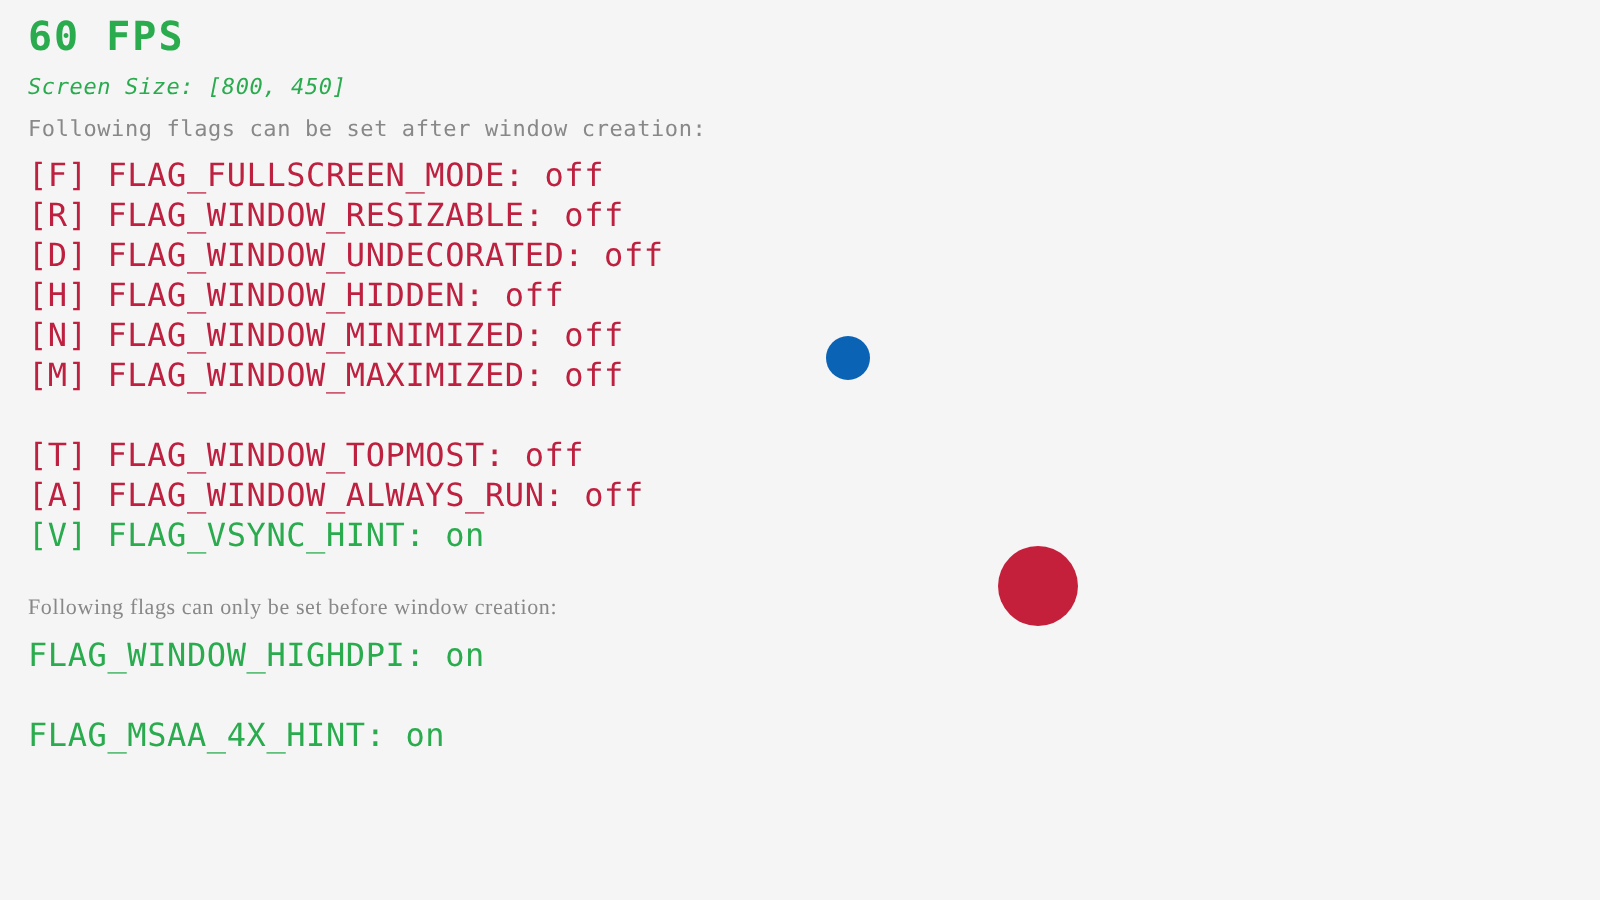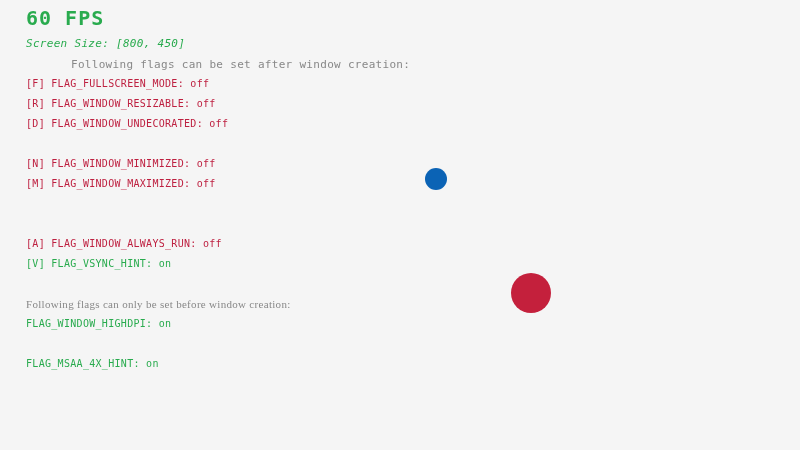--- a/index.html
+++ b/index.html
@@ -9,21 +9,21 @@
   body {
     width: 800px;
     height: 450px;
     background: #f5f5f5;
     font-family: "DejaVu Sans Mono", "Liberation Mono", monospace;
     overflow: hidden;
     position: relative;
   }
   #stage {
     position: absolute;
-    left: 16px;
+    left: 4px;
     top: 0;
     width: 736px;
     height: 450px;
   }
 
   .abs { position: absolute; white-space: pre; }
 
   .fps {
     left: 10px;
     top: 6px;
@@ -39,26 +39,26 @@
     letter-spacing: 0.3px;
     color: #29ab4e;
     font-style: italic;
   }
   .section-header {
     left: 10px;
     font-size: 11px;
     letter-spacing: 0.3px;
     color: #888888;
   }
-  .hdr-after { top: 58px; margin-left: 45px; }
+  .hdr-after { top: 58px; }
   .hdr-before { top: 298px; font-family: Liberation Serif, serif; }
 
   .flag-line {
     left: 10px;
-    font-size: 10px;
+    font-size: 16px;
     letter-spacing: 0.3px;
   }
   .flag-on  { color: #29ab4e; }
   .flag-off { color: #be2040; }
 
   .circle {
     position: absolute;
     border-radius: 50%;
   }
   .circle-blue {
@@ -83,22 +83,24 @@
 
   <div class="abs fps">60 FPS</div>
 
   <div class="abs screen-size">Screen Size: [800, 450]</div>
 
   <div class="abs section-header hdr-after">Following flags can be set after window creation:</div>
 
   <div class="abs flag-line flag-off" style="top:78px">[F] FLAG_FULLSCREEN_MODE: off</div>
   <div class="abs flag-line flag-off" style="top:118px">[D] FLAG_WINDOW_UNDECORATED: off</div>
   <div class="abs flag-line flag-off" style="top:98px">[R] FLAG_WINDOW_RESIZABLE: off</div>
+  <div class="abs flag-line flag-off" style="top:138px">[H] FLAG_WINDOW_HIDDEN: off</div>
   <div class="abs flag-line flag-off" style="top:158px">[N] FLAG_WINDOW_MINIMIZED: off</div>
   <div class="abs flag-line flag-off" style="top:178px">[M] FLAG_WINDOW_MAXIMIZED: off</div>
+  <div class="abs flag-line flag-off" style="top:218px">[T] FLAG_WINDOW_TOPMOST: off</div>
   <div class="abs flag-line flag-on" style="top:258px">[V] FLAG_VSYNC_HINT: on</div>
   <div class="abs flag-line flag-off" style="top:238px">[A] FLAG_WINDOW_ALWAYS_RUN: off</div>
 
   <div class="abs section-header hdr-before">Following flags can only be set before window creation:</div>
 
   <div class="abs flag-line flag-on" style="top:318px">FLAG_WINDOW_HIGHDPI: on</div>
   <div class="abs flag-line flag-on" style="top:358px">FLAG_MSAA_4X_HINT: on</div>
 
   <div class="circle circle-blue"></div>
   <div class="circle circle-red"></div>

